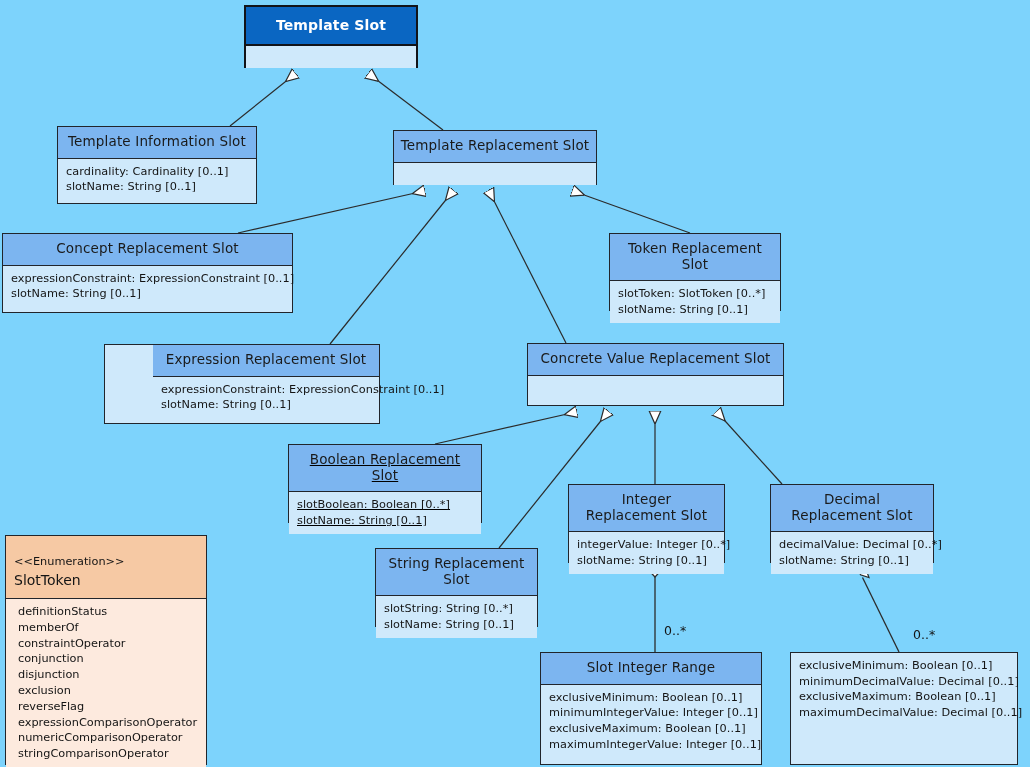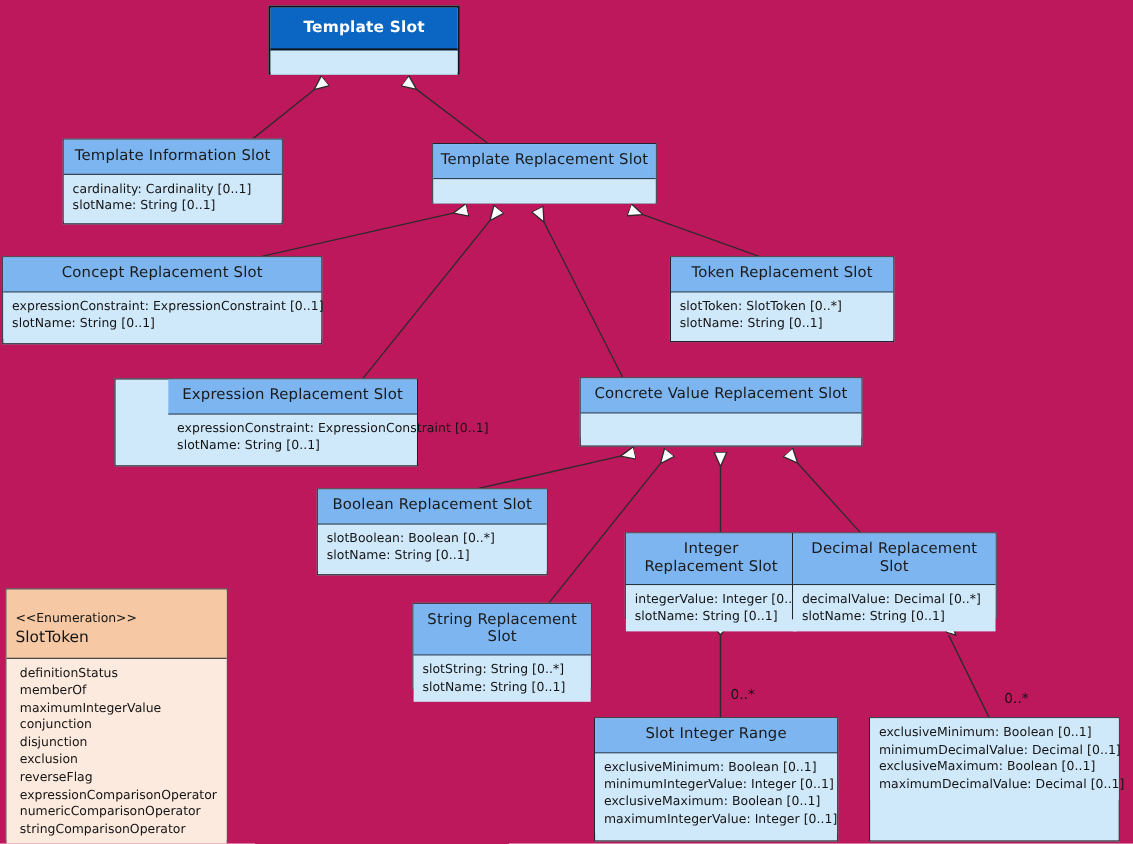--- a/index.html
+++ b/index.html
@@ -7,21 +7,21 @@
     padding: 0;
     background: #ffffff;
   }
   body {
     font-family: "DejaVu Sans", "Liberation Sans", sans-serif;
   }
   #canvas {
     position: relative;
     width: 1030px;
     height: 767px;
-    background: #be185d;
+    background: #7dd3fc;
     overflow: hidden;
   }
   #edges {
     position: absolute;
     left: 0; top: 0;
     width: 1030px;
     height: 767px;
     pointer-events: none;
   }
   .uml-class {
@@ -189,53 +189,53 @@
         <div class="hdr">Template Replacement Slot</div>
         <div class="body empty"></div>
       </div>
       <div class="uml-class" style="left: 2px; top: 233px; width: 291px; height: 80px;">
         <div class="hdr">Concept Replacement Slot</div>
         <div class="body">
           <div class="attr">expressionConstraint: ExpressionConstraint [0..1]</div>
           <div class="attr">slotName: String [0..1]</div>
         </div>
       </div>
-      <div class="uml-class" style="left: 609px; top: 233px; width: 204px; height: 78px;">
+      <div class="uml-class" style="left: 609px; top: 233px; width: 172px; height: 78px;">
         <div class="hdr">Token Replacement Slot</div>
         <div class="body">
           <div class="attr">slotToken: SlotToken [0..*]</div>
           <div class="attr">slotName: String [0..1]</div>
         </div>
       </div>
       <div class="uml-class" style="left: 104px; top: 344px; width: 276px; height: 80px; padding-left: 48px;">
         <div class="hdr">Expression Replacement Slot</div>
         <div class="body">
           <div class="attr">expressionConstraint: ExpressionConstraint [0..1]</div>
           <div class="attr">slotName: String [0..1]</div>
         </div>
       </div>
       <div class="uml-class" style="left: 527px; top: 343px; width: 257px; height: 63px;">
         <div class="hdr">Concrete Value Replacement Slot</div>
         <div class="body empty"></div>
       </div>
-      <div class="uml-class" style="left: 288px; top: 444px; width: 210px; height: 79px;">
+      <div class="uml-class" style="left: 288px; top: 444px; width: 194px; height: 79px; text-decoration: underline;">
         <div class="hdr">Boolean Replacement Slot</div>
         <div class="body">
           <div class="attr">slotBoolean: Boolean [0..*]</div>
           <div class="attr">slotName: String [0..1]</div>
         </div>
       </div>
       <div class="uml-class" style="left: 568px; top: 484px; width: 157px; height: 79px;">
         <div class="hdr">Integer Replacement Slot</div>
         <div class="body">
           <div class="attr">integerValue: Integer [0..*]</div>
           <div class="attr">slotName: String [0..1]</div>
         </div>
       </div>
-      <div class="uml-class" style="left: 720px; top: 484px; width: 186px; height: 79px;">
+      <div class="uml-class" style="left: 770px; top: 484px; width: 164px; height: 79px;">
         <div class="hdr">Decimal Replacement Slot</div>
         <div class="body">
           <div class="attr">decimalValue: Decimal [0..*]</div>
           <div class="attr">slotName: String [0..1]</div>
         </div>
       </div>
       <div class="uml-class" style="left: 375px; top: 548px; width: 163px; height: 79px;">
         <div class="hdr">String Replacement Slot</div>
         <div class="body">
           <div class="attr">slotString: String [0..*]</div>
@@ -262,21 +262,21 @@
     </div>
   <div id="enum-layer">
       <div class="uml-enum" style="left: 5px; top: 535px; width: 202px; height: 230px;">
         <div class="hdr">
           <div class="stereo">&lt;&lt;Enumeration&gt;&gt;</div>
           <div class="ename">SlotToken</div>
         </div>
         <div class="body">
           <div class="lit">definitionStatus</div>
           <div class="lit">memberOf</div>
-          <div class="lit">maximumIntegerValue</div>
+          <div class="lit">constraintOperator</div>
           <div class="lit">conjunction</div>
           <div class="lit">disjunction</div>
           <div class="lit">exclusion</div>
           <div class="lit">reverseFlag</div>
           <div class="lit">expressionComparisonOperator</div>
           <div class="lit">numericComparisonOperator</div>
           <div class="lit">stringComparisonOperator</div>
         </div>
       </div>
     </div>

